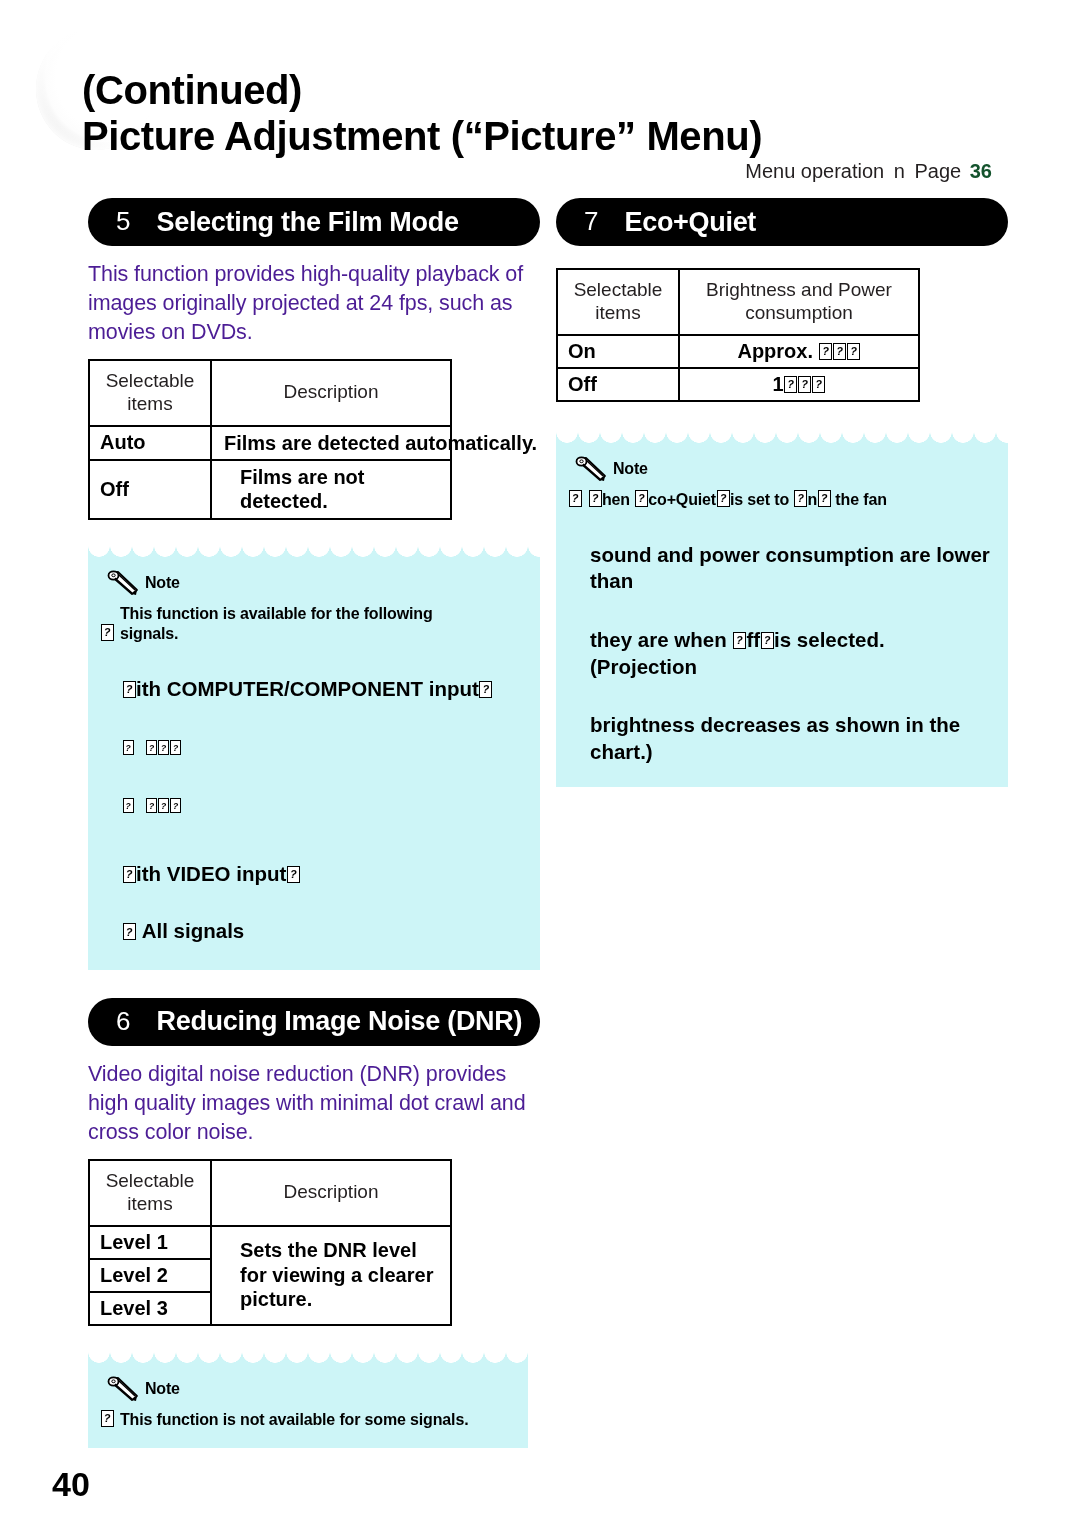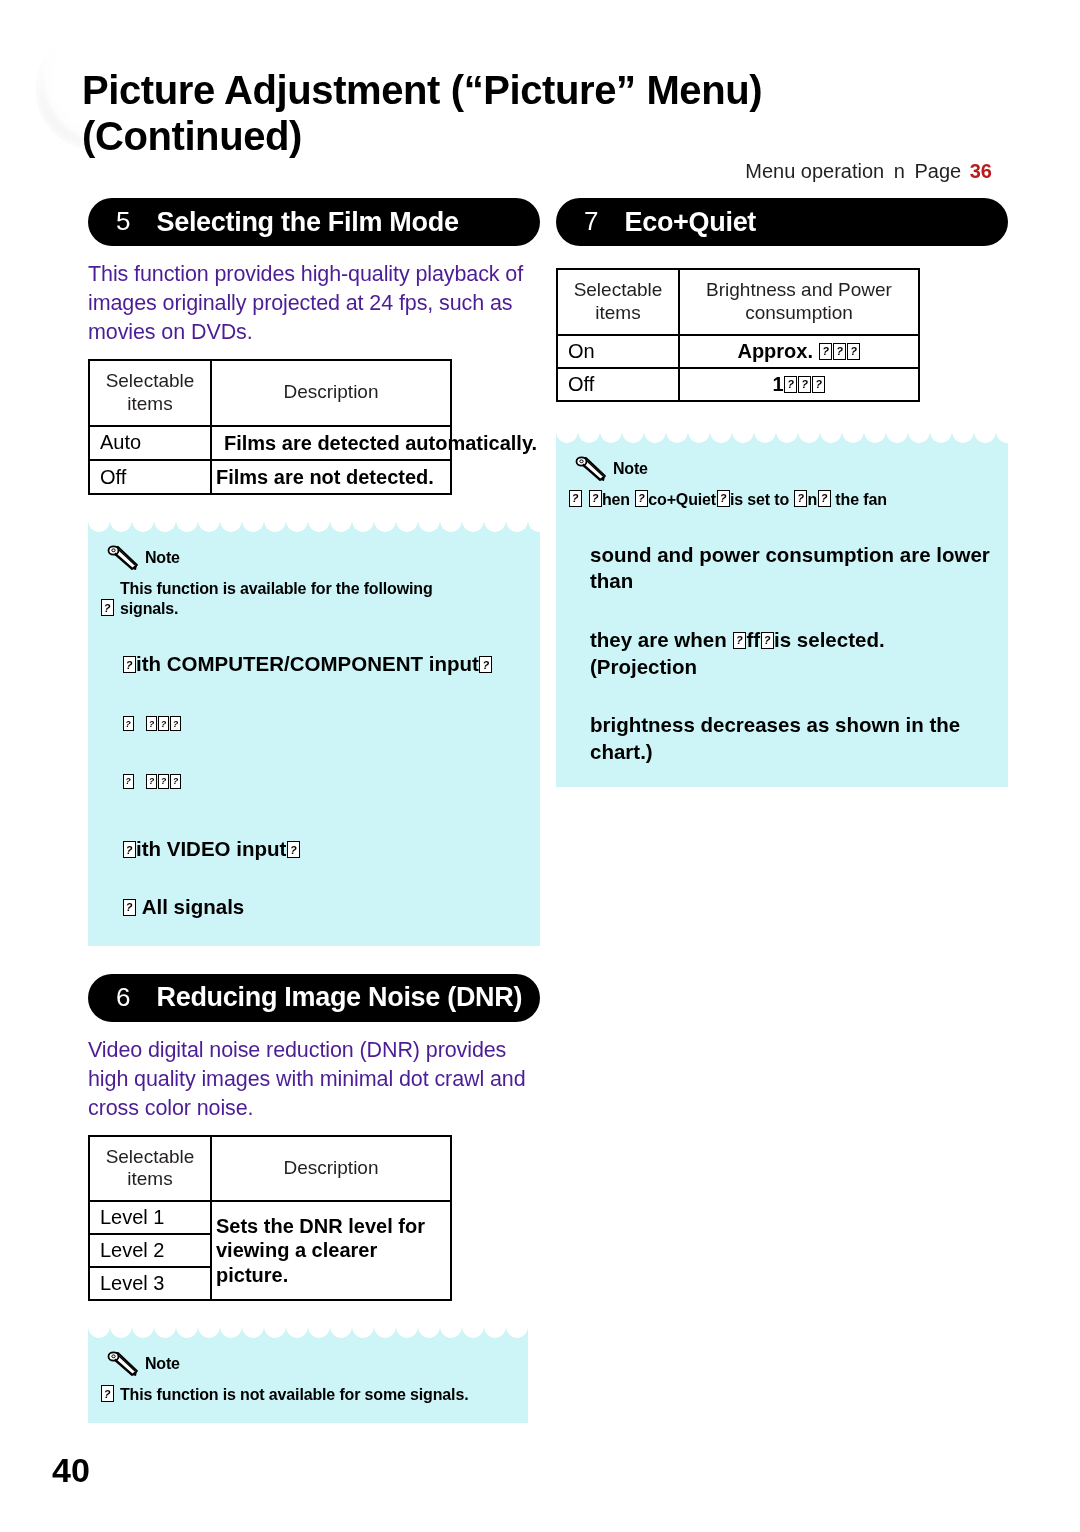--- a/index.html
+++ b/index.html
@@ -59,21 +59,21 @@
     position: absolute;
     right: 88px;
     top: 160px;
     font-size: 20px;
     color: #231f20;
     white-space: nowrap;
     z-index: 3;
   }
   .menu-op .arrow-glyph { padding: 0 4px; font-size: 20px; }
   .menu-op .page-num {
-    color: #b91c1c;
+    color: #14532d;
     font-weight: bold;
     padding-left: 3px;
   }
 
   
   .col-left  { position: absolute; left: 88px;  top: 198px; width: 452px; z-index: 2; }
   .col-right { position: absolute; left: 556px; top: 198px; width: 452px; z-index: 2; }
 
   
   .pill {
@@ -128,31 +128,31 @@
   table.spec th.hdr {
     font-weight: normal;
     font-size: 19px;
     text-align: center;
     line-height: 1.2;
     padding: 9px 6px;
     color: #231f20;
   }
   table.spec td.item {
     font-size: 20px;
-    font-weight: normal;
+    font-weight: bold;
     text-align: left;
     padding-left: 10px;
     height: 31px;
     border-radius: 12px;
   }
   table.spec td.desc {
     font-size: 20px;
     font-weight: bold;
     text-align: left;
-    padding-left: 4px;
+    padding-left: 28px;
     line-height: 1.22;
   }
   table.spec td.desc-center {
     font-size: 20px;
     font-weight: bold;
     text-align: center;
   }
   table.spec .thin-sep { border-top-width: 1px; border-bottom-width: 1px; margin-top: 29px; }
 
   
@@ -238,36 +238,36 @@
     line-height: 1;
     font-family: "Liberation Sans", sans-serif;
   }
   .tofu.sm { width: 11px; height: 15px; }
   .tofu.sm::after { font-size: 9px; }
 
   
   .folio {
     position: absolute;
     left: 52px;
-    bottom: 42px;
+    bottom: 28px;
     font-size: 34px;
     font-weight: bold;
     z-index: 3;
   }
 </style>
 </head>
 <body>
 
 <div class="page">
 
   <div class="deco-sphere"></div>
 
   <h1 class="page-title">
+    <span class="ln">(Continued)</span>
     <span class="ln">Picture Adjustment (“Picture” Menu)</span>
-    <span class="ln">(Continued)</span>
   </h1>
 
   <div class="menu-op">
     <span>Menu operation</span>
     <span class="arrow-glyph">n</span>
     <span>Page</span>
     <span class="page-num">36</span>
   </div>
 
   <div class="col-left">

